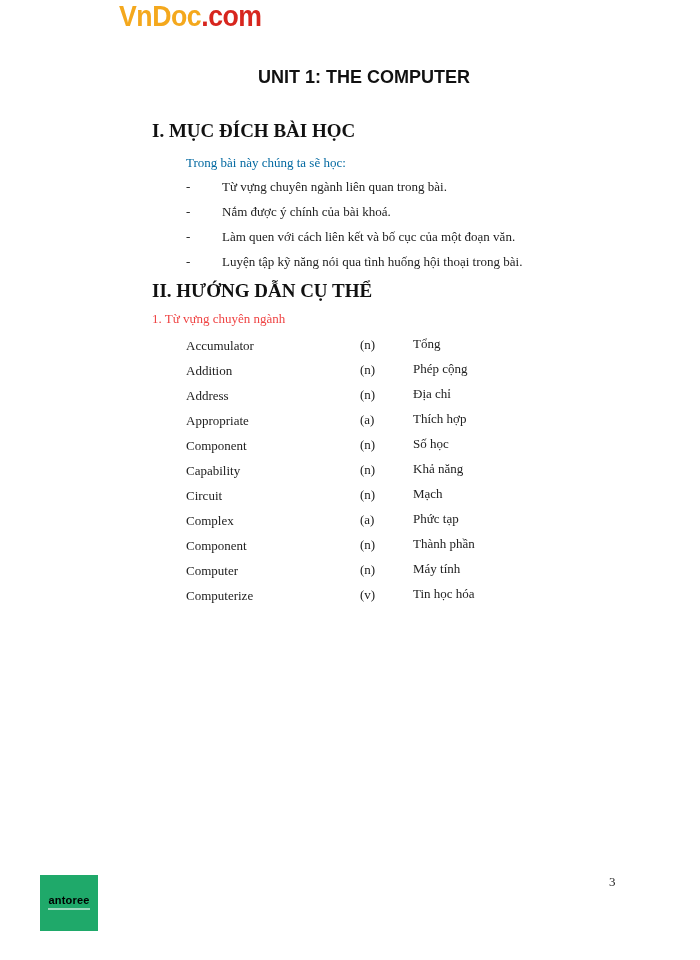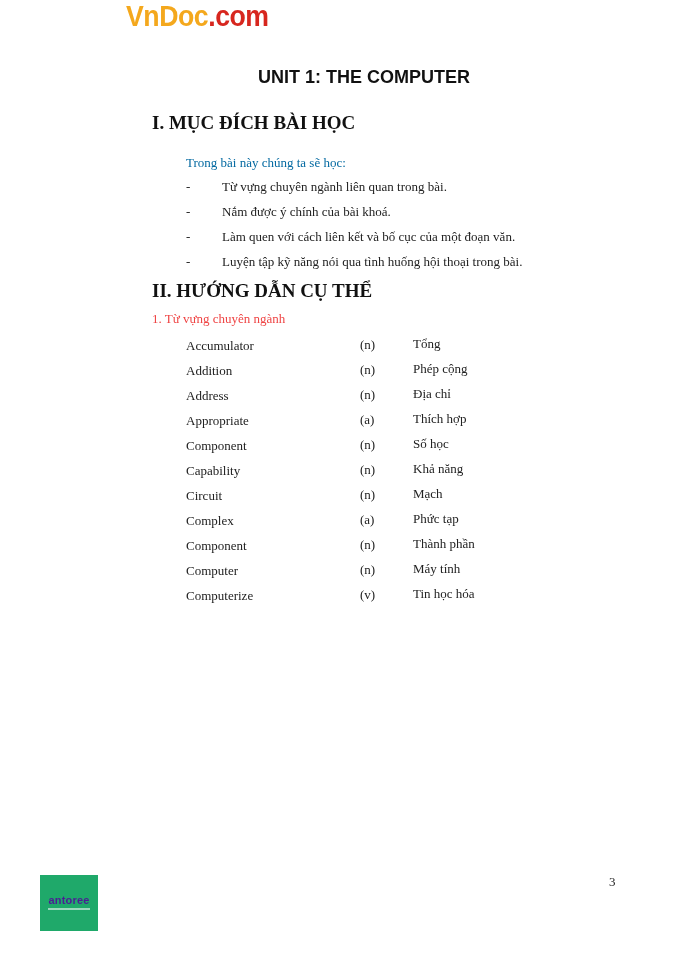--- a/index.html
+++ b/index.html
@@ -1,19 +1,19 @@
 <!DOCTYPE html>
 <html><head>
   <meta charset="utf-8">
   <style>
     * { margin: 0; padding: 0; box-sizing: border-box; }
     html, body { width: 700px; height: 960px; background: #ffffff; overflow: hidden; }
     body { position: relative; font-family: "Liberation Serif", serif; color: #1a1a1a; }
 
-    .header { position: absolute; top: 0; left: 12px; width: 554px; height: 40px; }
+    .header { position: absolute; top: 0; left: 5px; width: 554px; height: 40px; }
     .logo {
       position: absolute; left: 114px; top: 0px;
       font-family: "Liberation Sans", sans-serif; font-weight: 900;
       font-size: 29px; letter-spacing: -0.5px; line-height: 32px;
       transform: scaleX(0.92); transform-origin: left center;
     }
     .logo .vn { color: #f4a81d; }
     .logo .dot { color: #d7261e; }
     .logo .com { color: #d7261e; }
     .tagline {
@@ -26,21 +26,21 @@
       position: absolute; top: 67px; left: 0; width: 728px; text-align: center;
       font-family: "Liberation Sans", sans-serif; font-weight: bold; font-size: 18px;
       color: #111;
     }
 
     .h1 {
       position: absolute; left: 152px;
       font-family: "Liberation Serif", serif; font-weight: bold; font-size: 19px;
       color: #111; white-space: nowrap;
     }
-    .h1.sec1 { top: 112px; }
+    .h1.sec1 { top: 120px; }
     .h1.sec2 { top: 280px; }
 
     .intro {
       position: absolute; left: 186px; top: 155px; font-size: 13px; color: #0369a1;
     }
     .bullets { position: absolute; left: 186px; top: 179px; }
     .bullet { height: 25px; font-size: 13px; color: #222; white-space: nowrap; position: relative; }
     .bullet .dash { position: absolute; left: 0; top: 0; }
     .bullet .btext { position: absolute; left: 36px; top: 0; }
 
@@ -54,21 +54,21 @@
     .vrow .term { position: absolute; left: 0; top: 0; white-space: nowrap; }
     .vrow .pos { position: absolute; left: 174px; top: -1px; white-space: nowrap; }
     .vrow .mean { position: absolute; left: 227px; top: -2px; white-space: nowrap; }
 
     .page-num {
       position: absolute; left: 609px; top: 874px; font-size: 13px; color: #222;
     }
 
     .antoree {
       position: absolute; left: 40px; top: 875px; width: 58px; height: 56px;
-      background: #1fa96a; color: #4c1d95; text-align: center;
+      background: #1fa96a; color: #000000; text-align: center;
     }
     .antoree .brand {
       font-family: "Liberation Sans", sans-serif; font-size: 11px; font-weight: bold;
       margin-top: 19px; letter-spacing: 0.2px;
     }
     .antoree .sub { width: 42px; height: 2px; background: rgba(255,255,255,0.55); margin: 2px auto 0; }
   </style>
 </head>
 <body>
 

